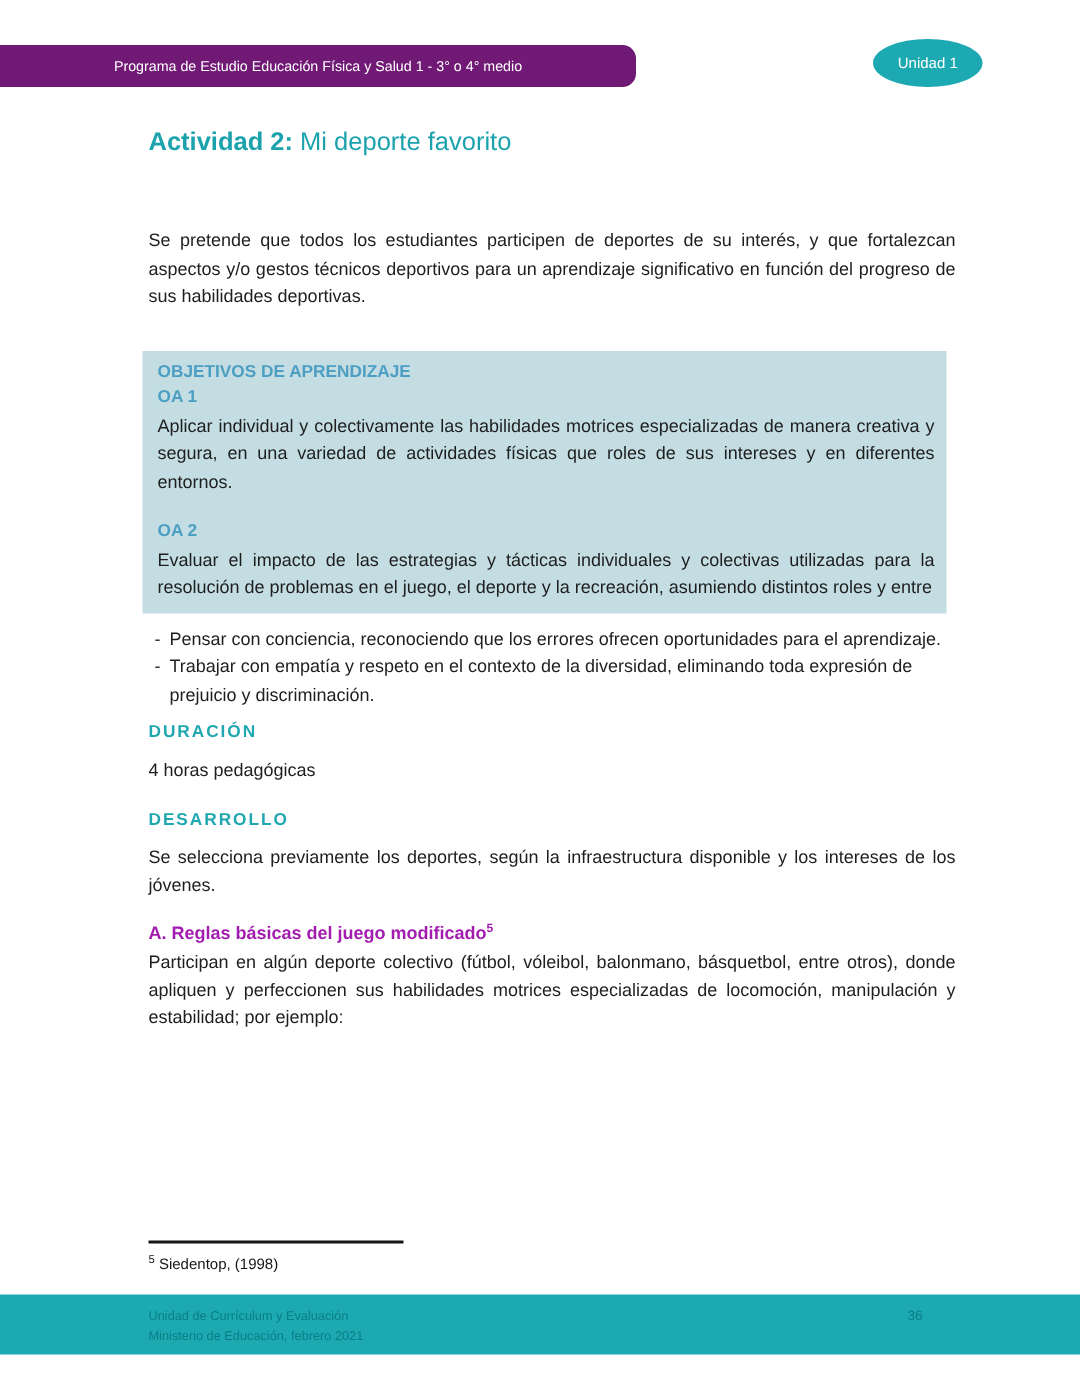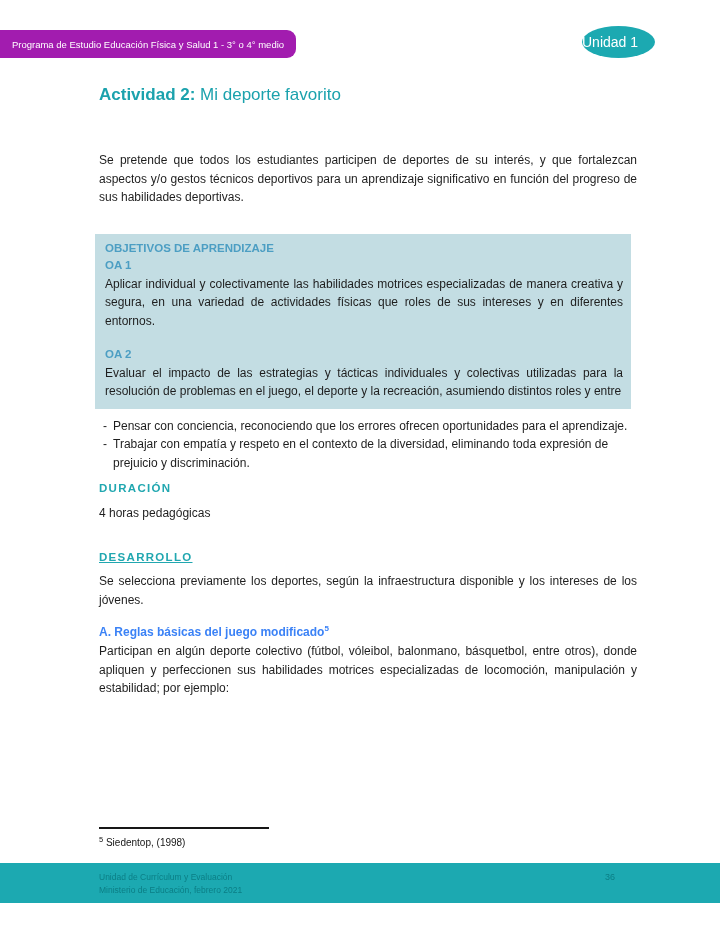--- a/index.html
+++ b/index.html
@@ -3,28 +3,28 @@
 <meta charset="utf-8">
 <style>
   * { margin:0; padding:0; box-sizing:border-box; }
   body { background:#e8e8e8; font-family:"Liberation Sans", sans-serif; }
   .page {
     position:relative; width:720px; height:932px; margin:0 auto;
     background:#ffffff; overflow:hidden; color:#1e1e1e;
   }
   
   .program-badge {
-    position:absolute; left:0; top:30; width:296px; height:28px; top:30px;
-    background:#a21caf; border-radius:0 9px 9px 0;
+    position:absolute; left:0; top:30; width:424px; height:28px; top:30px;
+    background:#701a75; border-radius:0 9px 9px 0;
     color:#ffffff; font-size:9.5px; display:flex; align-items:center; justify-content:center;
   }
   .unit-badge {
     position:absolute; left:582px; top:26px; width:73px; height:32px;
     background:#1ca9b1; border-radius:50%;
-    color:#ffffff; font-size:14px; display:flex; align-items:center; 
+    color:#ffffff; font-size:10px; display:flex; align-items:center; justify-content:center;
   }
   
   .page-title {
     position:absolute; left:99px; top:85px; font-size:17px; color:#1ba2ad;
   }
   .page-title .t-bold { font-weight:bold; }
   
   .content { position:absolute; left:99px; top:142px; width:538px; }
   .section-heading {
     color:#21a7b0; font-size:11.5px; font-weight:bold; letter-spacing:1.3px;
@@ -40,22 +40,22 @@
   .oa-label { color:#4c9ec3; font-size:11.5px; font-weight:bold; line-height:17.5px; }
   .oa-text { font-size:12px; line-height:18.5px; text-align:justify; color:#1e1e1e; }
   .oa-gap { height:16px; }
   .actitudes-heading { margin-top:17px; }
   .bullet-list { margin-top:8px; }
   .bullet-row { display:flex; font-size:12px; line-height:18.5px; color:#1e1e1e; }
   .bullet-marker { width:14px; flex:0 0 14px; text-align:left; padding-left:4px; }
   .bullet-text { flex:1; }
   .duracion-heading { margin-top:10px; }
   .duracion-body { margin-top:10px; font-size:12px; line-height:18px; }
-  .desarrollo-heading { margin-top:29px;text-decoration:underline; }
-  .sub-heading { margin-top:15px; font-size:12px; font-weight:bold; color:#3b82f6; }
+  .desarrollo-heading { margin-top:19px; }
+  .sub-heading { margin-top:15px; font-size:12px; font-weight:bold; color:#a21caf; }
   .sub-heading sup { font-size:8px; }
   .sub-par { margin-top:3px; }
   
   .footnote-rule { position:absolute; left:99px; top:827px; width:170px; height:2px; background:#161616; }
   .footnote { position:absolute; left:99px; top:835px; font-size:10px; color:#161616; }
   .footnote sup { font-size:7.5px; }
   
   .footer-bar {
     position:absolute; left:0; top:863px; width:720px; height:40px; background:#1ca9b1;
   }

